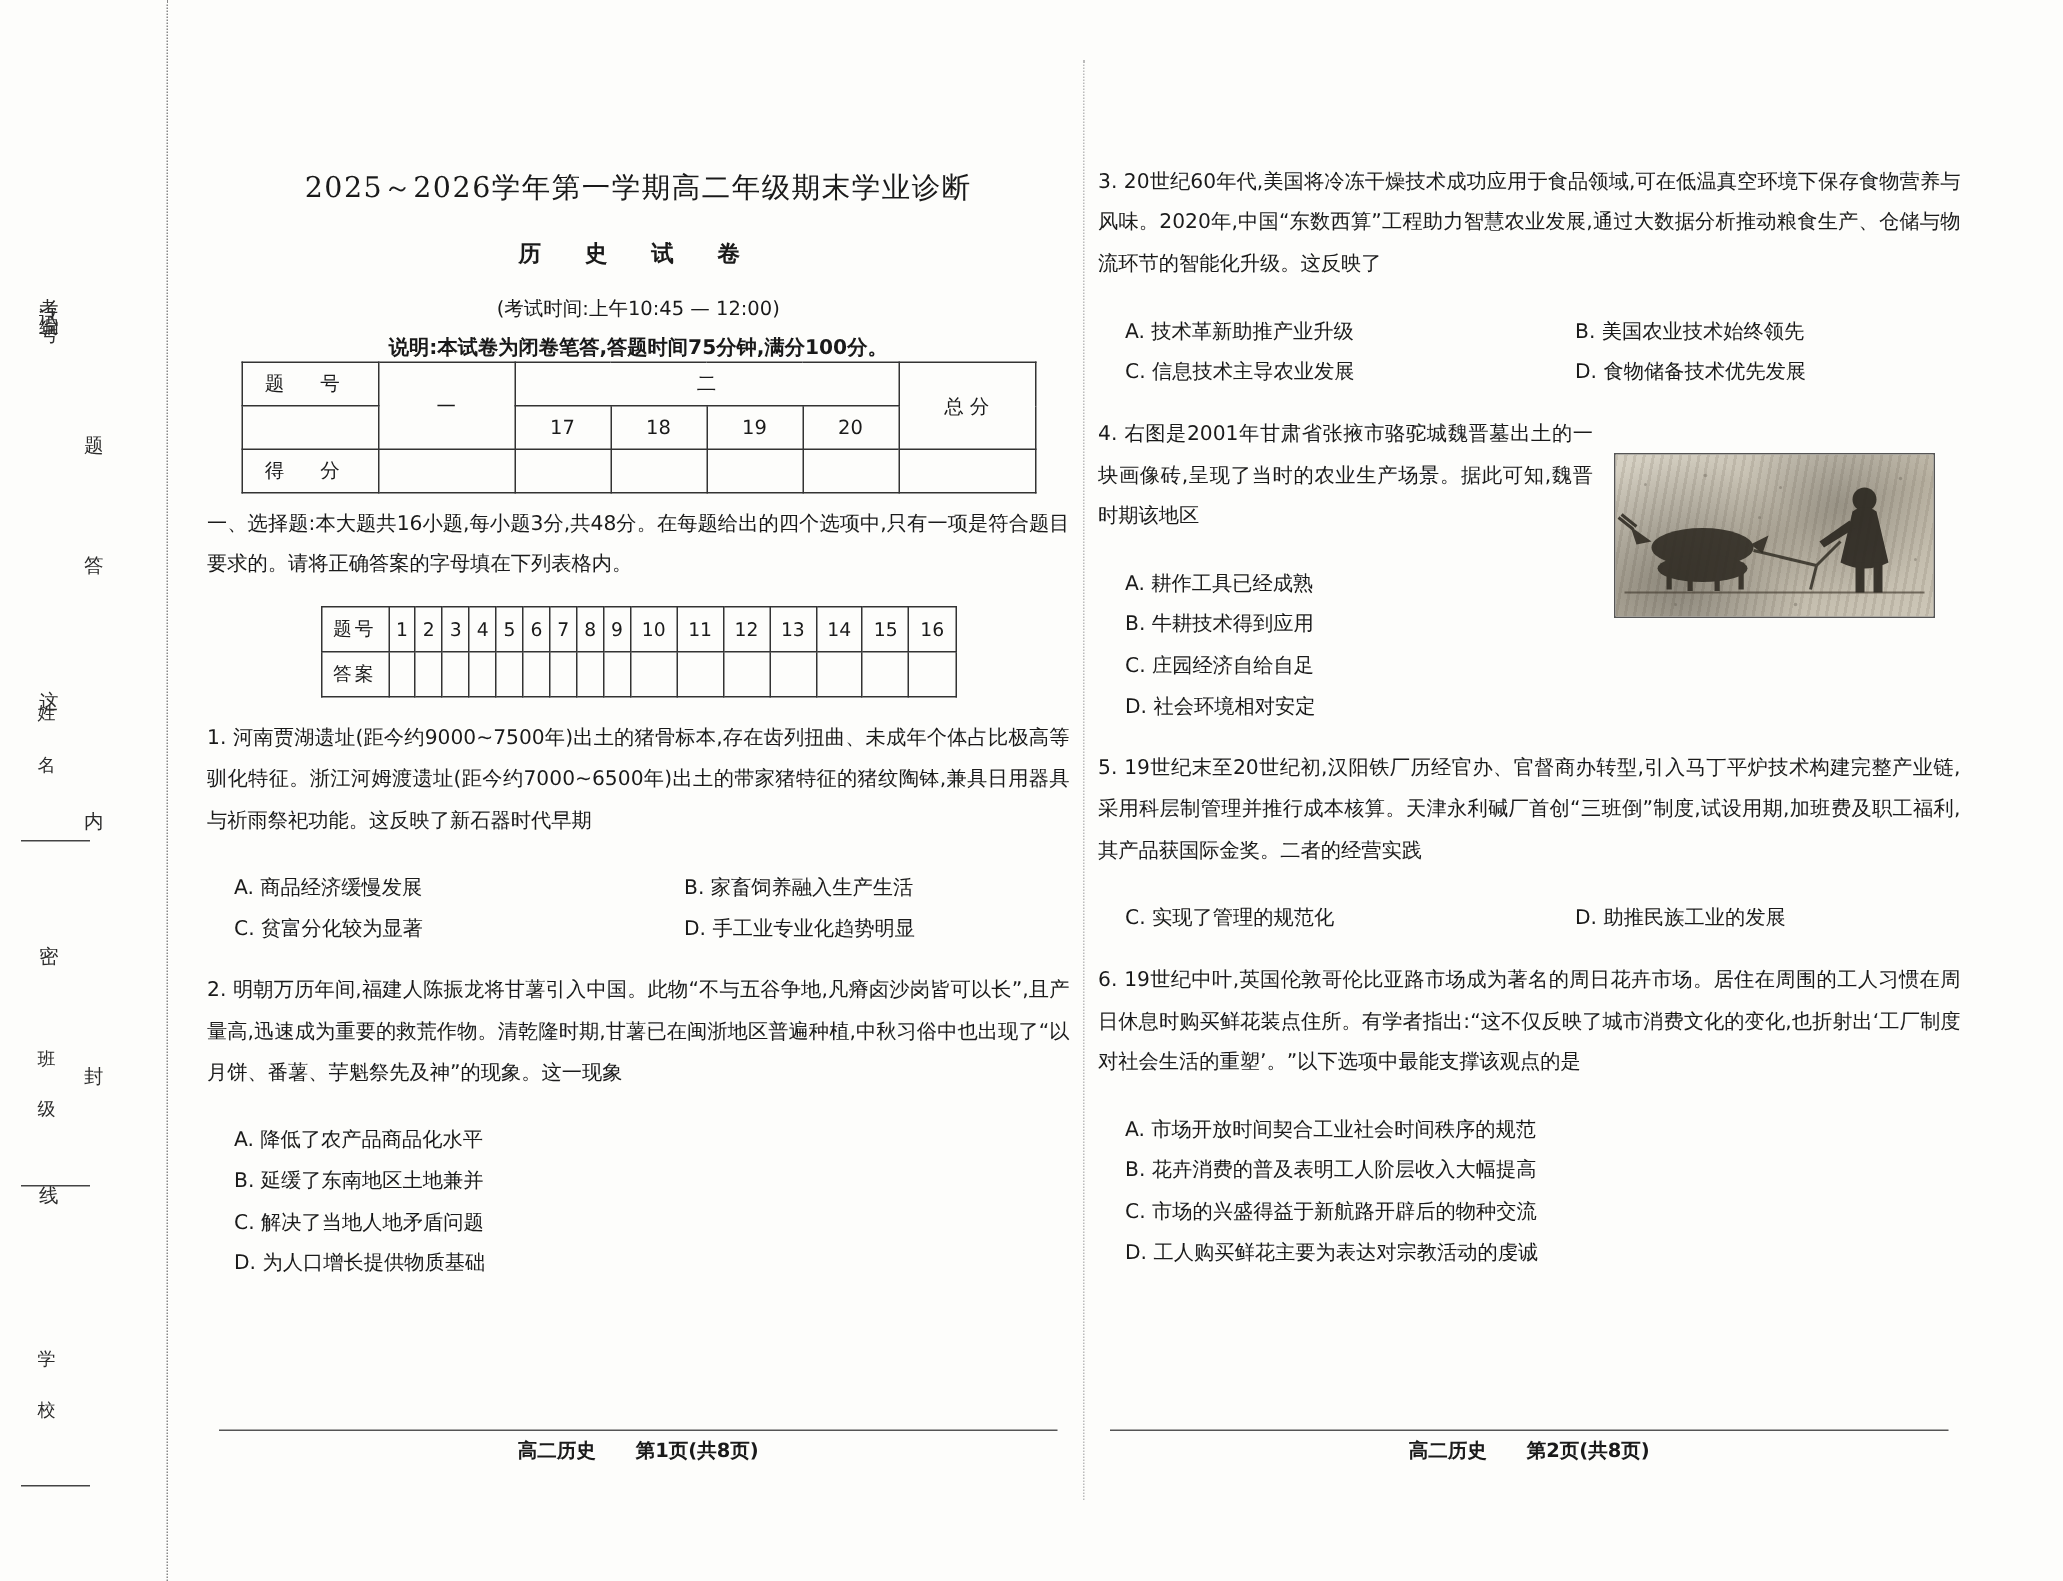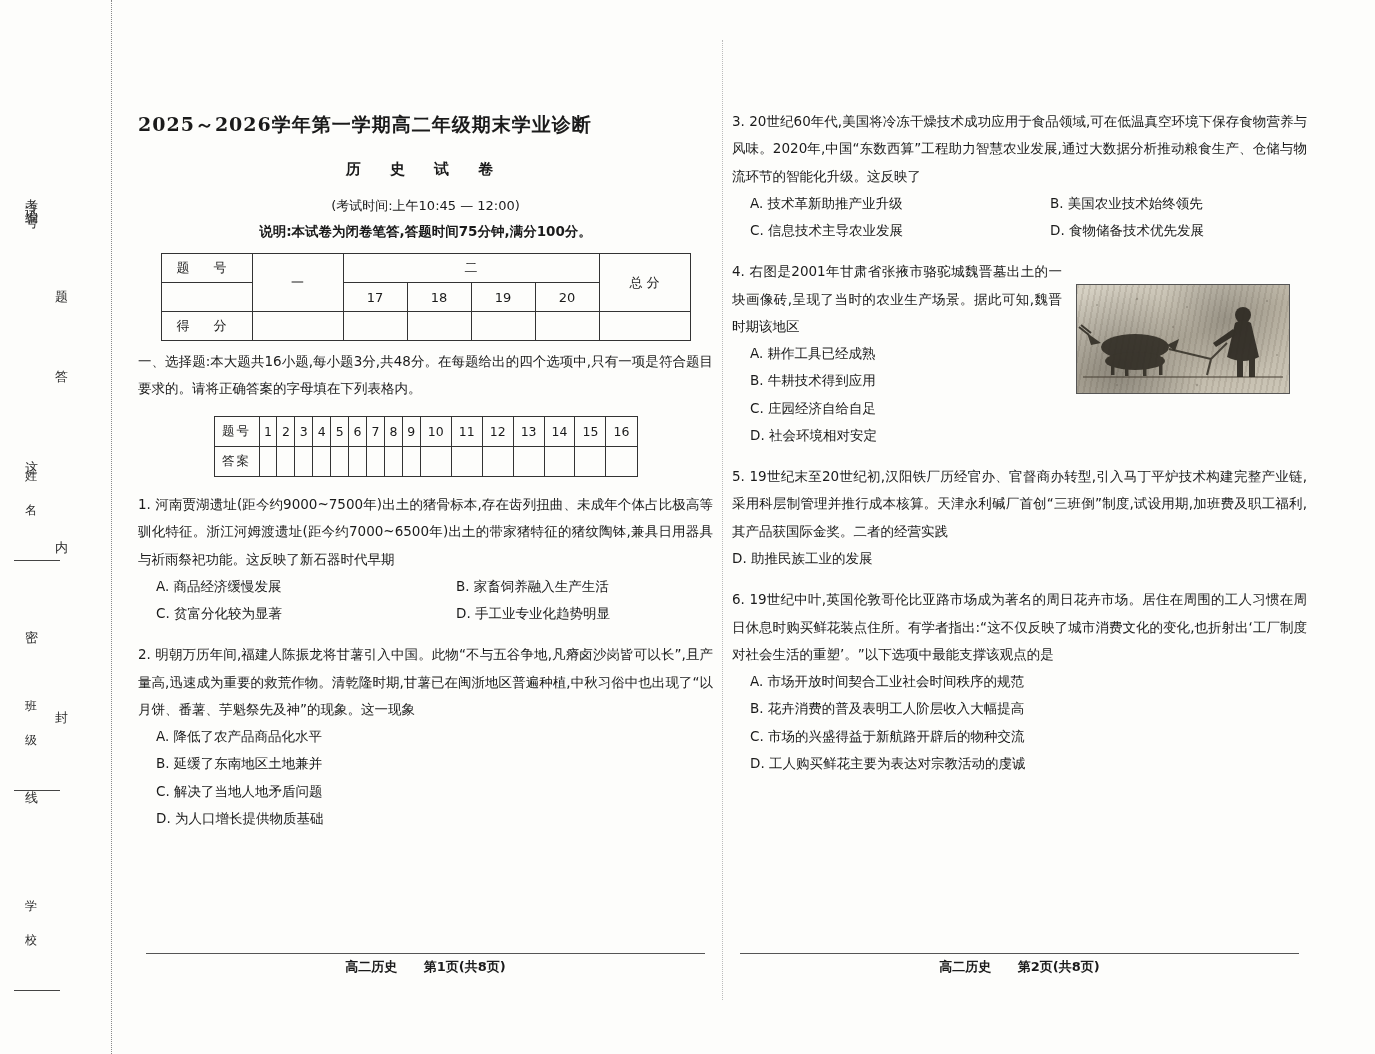--- a/index.html
+++ b/index.html
@@ -63,21 +63,22 @@
   .col-divider {
     position: absolute;
     left: 610px; top: 40px;
     height: 960px;
     border-left: 1px dotted #bbb;
   }
 
   .doc-title {
     margin-top: 112px;
     font-size: 19px;
-    font-weight: bold;
+    font-weight: normal;
+    text-align: center;
     letter-spacing: 1px;
     font-family: "DejaVu Serif", "Liberation Serif", serif;
   }
   .doc-subtitle {
     margin-top: 22px;
     font-size: 15px;
     font-weight: bold;
     text-align: center;
     letter-spacing: 12px;
     font-family: "DejaVu Serif", "Liberation Serif", serif;
@@ -92,21 +93,21 @@
     text-align: center;
     font-size: 13.5px;
     font-weight: bold;
   }
 
   table.scoretable, table.anstable {
     border-collapse: collapse;
     font-size: 13px;
   }
   table.scoretable {
-    margin: 12px auto 0 auto;
+    margin: 0 auto 0 auto;
     width: 530px;
   }
   table.scoretable td {
     border: 1px solid #333;
     height: 26px;
     text-align: center;
     vertical-align: middle;
   }
   .cell-label { letter-spacing: 10px; width: 88px; }
 
@@ -131,21 +132,21 @@
   table.anstable td.hdr { width: 42px; letter-spacing: 2px; }
 
   .q {
     margin-top: 14px;
     font-size: 13.5px;
     line-height: 2.02;
     text-align: justify;
   }
   .q .stem { text-indent: 0; }
   .opts {
-    margin-top: 0;
+    margin-top: 18px;
   }
   .opt-row {
     display: flex;
     line-height: 2.02;
     font-size: 13.5px;
   }
   .opt-row > div:first-child { width: 300px; }
   .opt-full { line-height: 2.02; font-size: 13.5px; }
   .opt-indent { padding-left: 18px; }
 
@@ -412,20 +413,21 @@
         </div>
       </div>
 
       <div class="q">
         <div class="stem">
           <span>5.</span>
           <span>19世纪末至20世纪初,汉阳铁厂历经官办、官督商办转型,引入马丁平炉技术构建完整产业链,采用科层制管理并推行成本核算。天津永利碱厂首创“三班倒”制度,试设用期,加班费及职工福利,其产品获国际金奖。二者的经营实践</span>
         </div>
         <div class="opts">
           <div class="opt-row">
+            <div class="opt-indent">C. 实现了管理的规范化</div>
             <div>D. 助推民族工业的发展</div>
           </div>
         </div>
       </div>
 
       <div class="q">
         <div class="stem">
           <span>6.</span>
           <span>19世纪中叶,英国伦敦哥伦比亚路市场成为著名的周日花卉市场。居住在周围的工人习惯在周日休息时购买鲜花装点住所。有学者指出:“这不仅反映了城市消费文化的变化,也折射出‘工厂制度对社会生活的重塑’。”以下选项中最能支撑该观点的是</span>
         </div>

